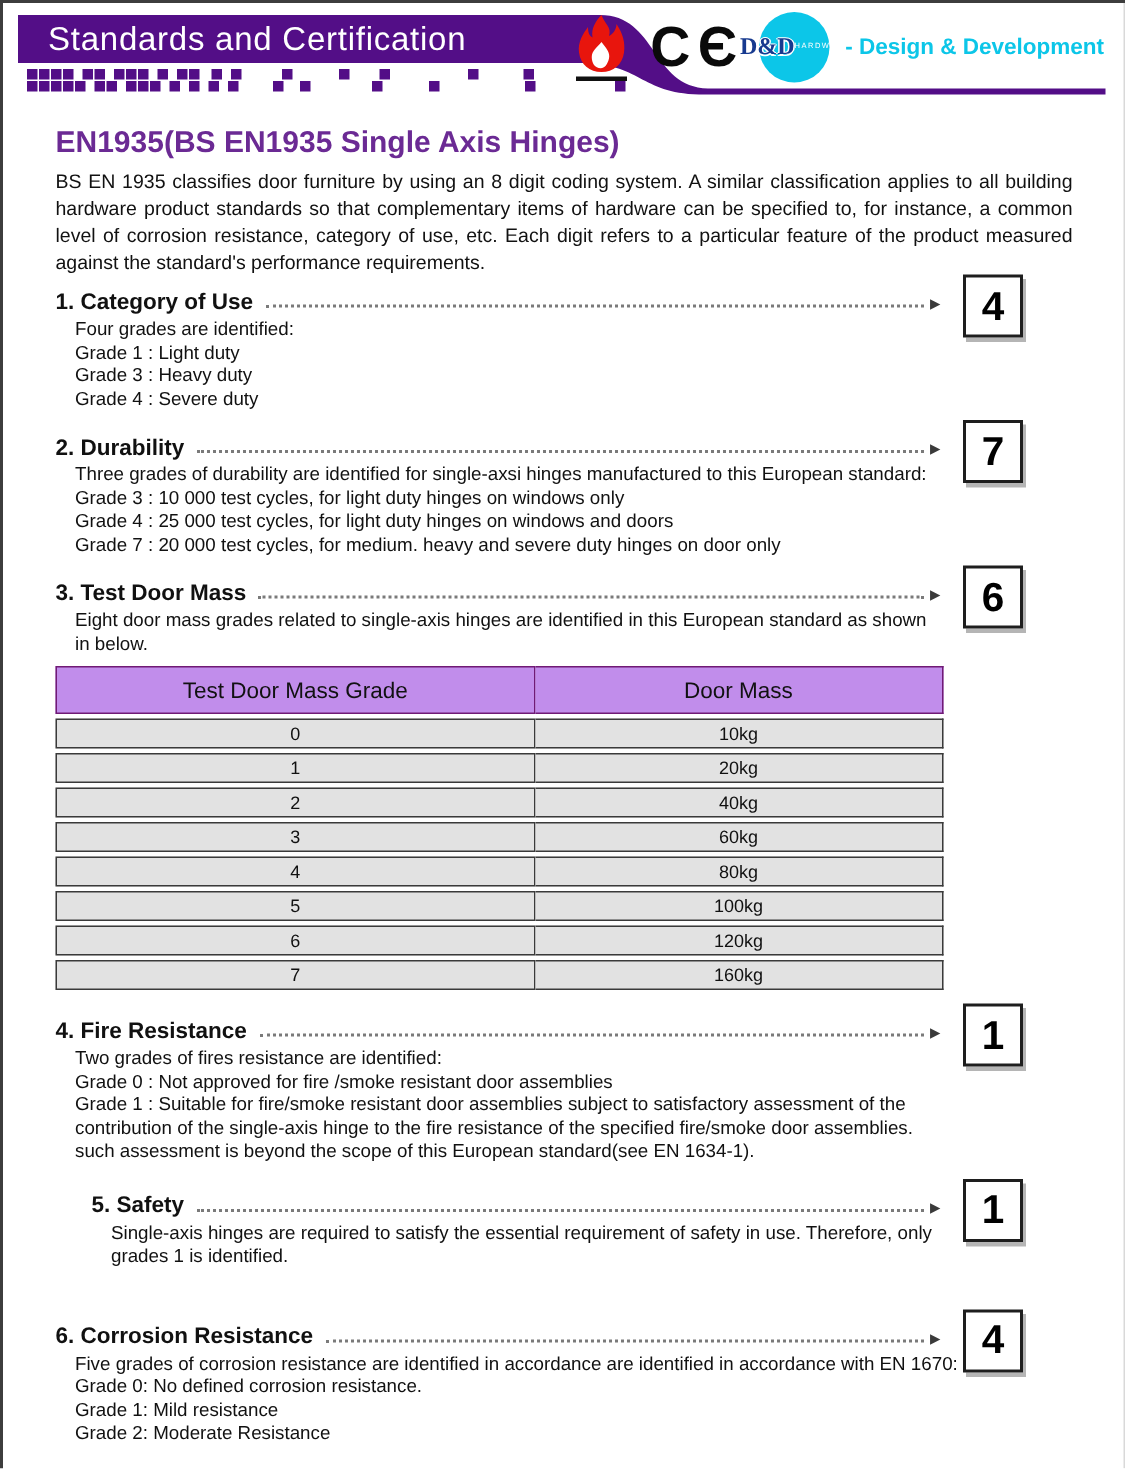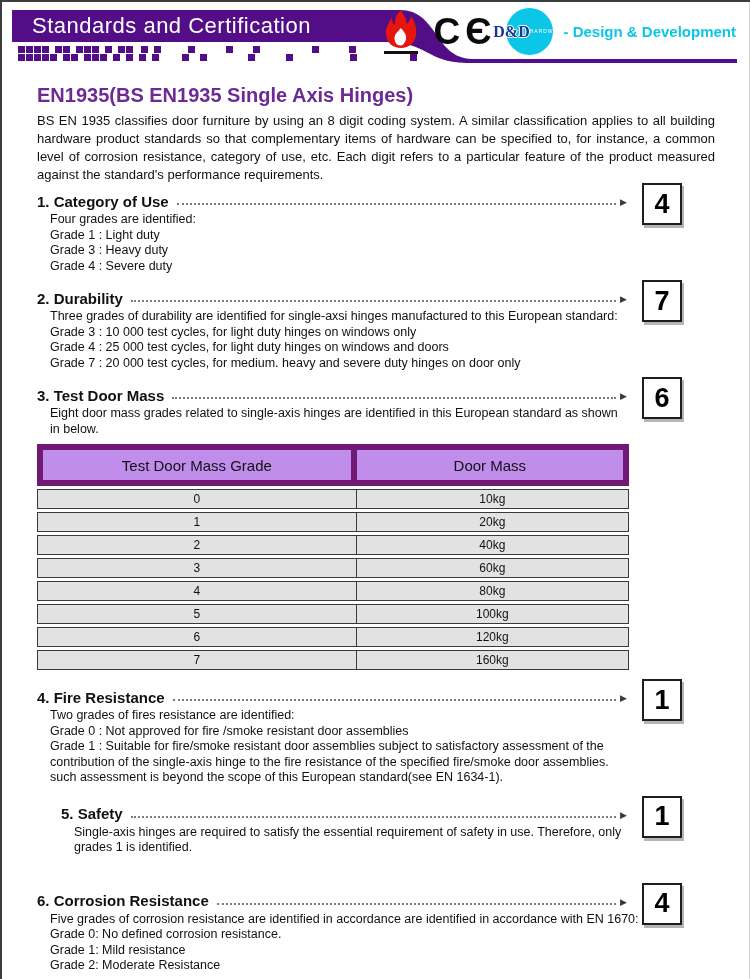--- a/index.html
+++ b/index.html
@@ -55,21 +55,21 @@
     position:absolute;right:0;top:-9px;width:36px;height:38px;background:#fff;
     border:2px solid #1e1e1e;box-shadow:2px 3px 0 #b5b5b5;
     display:flex;align-items:center;justify-content:center;
     font-size:27px;font-weight:bold;color:#000;
   }
   .sec-body{margin:2px 40px 0 13px;}
   .line{font-size:12.5px;line-height:15.5px;}
   
   table.mass{border-collapse:separate;border-spacing:0 3px;width:592px;margin:4px 0 0 0;}
   table.mass th{
-    background:var(--tbl-head);border:6px solid #701a75;height:28px;
+    background:var(--tbl-head);border:1px solid #701a75;height:28px;
     font-size:15px;font-weight:normal;text-align:center;
   }
   table.mass td{
     background:var(--row-gray);border:1px solid #3a3a3a;height:18px;
     font-size:12px;text-align:center;padding:0;
   }
   table.mass th+th, table.mass td+td{border-left:0;}
   table.mass .c1{width:54%;}
 </style>
 </head>

